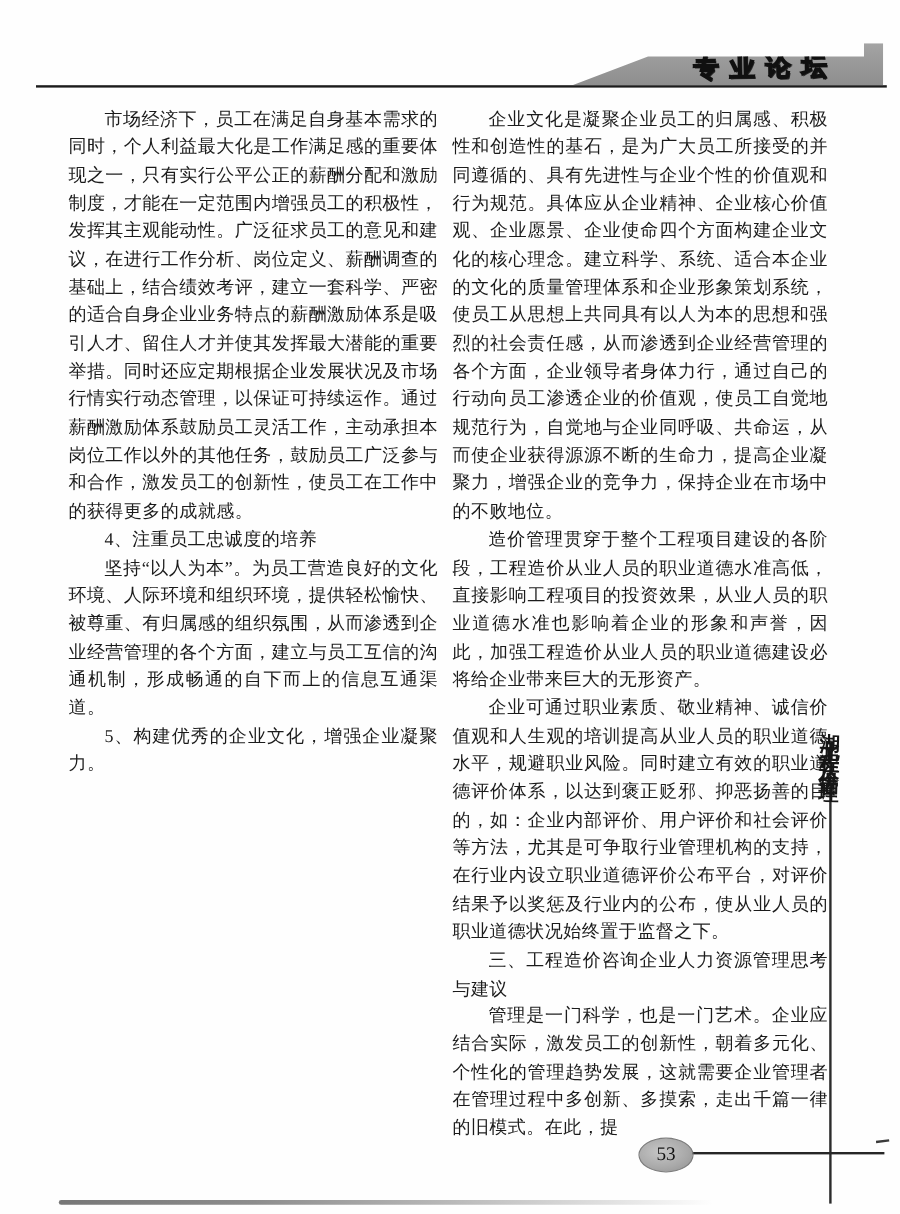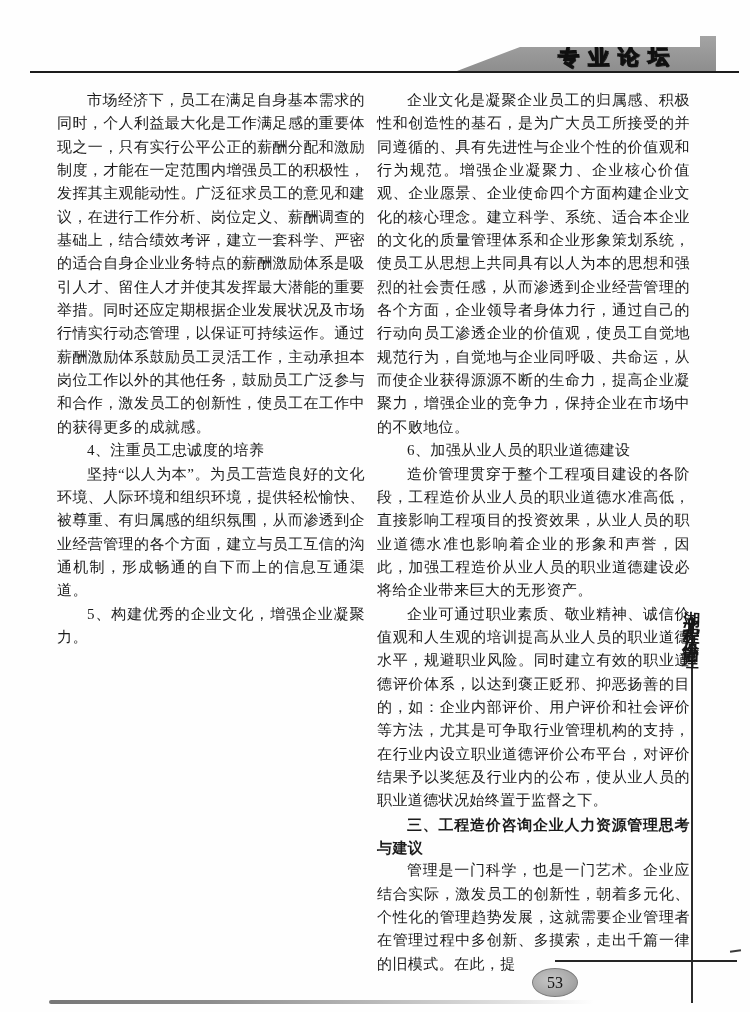--- a/index.html
+++ b/index.html
@@ -7,21 +7,21 @@
     width:750px; height:1012px;
     background:#ffffff;
     font-family:"Liberation Serif", serif;
     position:relative;
     overflow:hidden;
   }
   .page { position:absolute; inset:0; background:#fefefe; }
 
   
   .banner {
-    position:absolute; left:450px; top:33px; width:272px; height:38px;
+    position:absolute; left:470px; top:33px; width:272px; height:38px;
     background:linear-gradient(180deg,#a6a6a6 0%,#979797 60%,#8e8e8e 100%);
     clip-path:polygon(7px 38px, 70px 14px, 250px 14px, 250px 3px, 266px 3px, 266px 38px);
   }
   .banner-label {
     position:absolute; left:108px; top:13px;
     font-family:"Liberation Sans", sans-serif;
     font-weight:bold; font-size:21px; line-height:21px;
     color:#ffffff; letter-spacing:9px; white-space:nowrap;
     -webkit-text-stroke:1.3px #101010;
     text-shadow:1px 1px 0 #2a2a2a;
@@ -39,21 +39,21 @@
     text-align:justify; text-justify:inter-character;
     letter-spacing:0.4px;
   }
   .col-left  { left:57px;  width:308px; }
   .col-right { left:377px; width:313px; }
   .column p { margin:0; text-indent:2em; }
   .column p.flush { text-indent:0; }
   .column p.heading { text-indent:2em; }
   .column p.heading-bold {
     font-family:"Liberation Sans", sans-serif;
-    font-weight:bold;
+    font-weight:normal;
   }
 
   
   .side-rule {
     position:absolute; left:691px; top:617px; width:2px; height:386px;
     background:#2b2b2b;
   }
   .side-title {
     position:absolute; left:680px; top:597px;
     writing-mode:vertical-rl; text-orientation:upright;
@@ -63,21 +63,20 @@
     white-space:nowrap;
   }
 
   
   .page-number-badge {
     position:absolute; left:532px; top:948px; width:44px; height:27px;
     background:radial-gradient(ellipse at 40% 40%, #c6c6c6 0%, #a8a8a8 60%, #8f8f8f 100%);
     border:1px solid #7d7d7d; border-radius:50%;
     display:flex; align-items:center; justify-content:center;
     z-index:2;
-    margin-top:20px;
   }
   .page-number-badge span {
     font-size:16px; color:#111; font-family:"Liberation Serif", serif;
   }
   .footer-rule {
     position:absolute; left:555px; top:960px; width:182px; height:2px;
     background:#262626; z-index:1;
   }
   .footer-tick {
     position:absolute; left:730px; top:950px; width:11px; height:2px;
@@ -100,22 +99,21 @@
   <div class="header-rule"></div>
 
   <div class="column col-left">
     <p>市场经济下，员工在满足自身基本需求的同时，个人利益最大化是工作满足感的重要体现之一，只有实行公平公正的薪酬分配和激励制度，才能在一定范围内增强员工的积极性，发挥其主观能动性。广泛征求员工的意见和建议，在进行工作分析、岗位定义、薪酬调查的基础上，结合绩效考评，建立一套科学、严密的适合自身企业业务特点的薪酬激励体系是吸引人才、留住人才并使其发挥最大潜能的重要举措。同时还应定期根据企业发展状况及市场行情实行动态管理，以保证可持续运作。通过薪酬激励体系鼓励员工灵活工作，主动承担本岗位工作以外的其他任务，鼓励员工广泛参与和合作，激发员工的创新性，使员工在工作中的获得更多的成就感。</p>
     <p class="heading">4、注重员工忠诚度的培养</p>
     <p>坚持“以人为本”。为员工营造良好的文化环境、人际环境和组织环境，提供轻松愉快、被尊重、有归属感的组织氛围，从而渗透到企业经营管理的各个方面，建立与员工互信的沟通机制，形成畅通的自下而上的信息互通渠道。</p>
     <p class="heading">5、构建优秀的企业文化，增强企业凝聚力。</p>
   </div>
 
   <div class="column col-right">
-    <p>企业文化是凝聚企业员工的归属感、积极性和创造性的基石，是为广大员工所接受的并同遵循的、具有先进性与企业个性的价值观和行为规范。增强企业凝聚力、企业核心价值观、企业愿景、企业使命四个方面构建企业文化的核心理念。建立科学、系统、适合本企业的文化的质量管理体系和企业形象策划系统，使员工从思想上共同具有以人为本的思想和强烈的社会责任感，从而渗透到企业经营管理的各个方面，企业领导者身体力行，通过自己的行动向员工渗透企业的价值观，使员工自觉地规范行为，自觉地与企业同呼吸、共命运，从而使企业获得源源不断的生命力，提高企业凝聚力，增强企业的竞争力，保持企业在市场中的不败地位。</p>
-    <p class="heading">6、加强从业人员的职业道德建设</p>
+    <p>企业文化是凝聚企业员工的归属感、积极性和创造性的基石，是为广大员工所接受的并同遵循的、具有先进性与企业个性的价值观和行为规范。具体应从企业精神、企业核心价值观、企业愿景、企业使命四个方面构建企业文化的核心理念。建立科学、系统、适合本企业的文化的质量管理体系和企业形象策划系统，使员工从思想上共同具有以人为本的思想和强烈的社会责任感，从而渗透到企业经营管理的各个方面，企业领导者身体力行，通过自己的行动向员工渗透企业的价值观，使员工自觉地规范行为，自觉地与企业同呼吸、共命运，从而使企业获得源源不断的生命力，提高企业凝聚力，增强企业的竞争力，保持企业在市场中的不败地位。</p>
     <p>造价管理贯穿于整个工程项目建设的各阶段，工程造价从业人员的职业道德水准高低，直接影响工程项目的投资效果，从业人员的职业道德水准也影响着企业的形象和声誉，因此，加强工程造价从业人员的职业道德建设必将给企业带来巨大的无形资产。</p>
     <p>企业可通过职业素质、敬业精神、诚信价值观和人生观的培训提高从业人员的职业道德水平，规避职业风险。同时建立有效的职业道德评价体系，以达到褒正贬邪、抑恶扬善的目的，如：企业内部评价、用户评价和社会评价等方法，尤其是可争取行业管理机构的支持，在行业内设立职业道德评价公布平台，对评价结果予以奖惩及行业内的公布，使从业人员的职业道德状况始终置于监督之下。</p>
     <p class="heading-bold">三、工程造价咨询企业人力资源管理思考与建议</p>
     <p>管理是一门科学，也是一门艺术。企业应结合实际，激发员工的创新性，朝着多元化、个性化的管理趋势发展，这就需要企业管理者在管理过程中多创新、多摸索，走出千篇一律的旧模式。在此，提</p>
   </div>
 
   <div class="side-rule"></div>
   <div class="side-title">湖北工程造价管理</div>
 
   <div class="footer-rule"></div>

